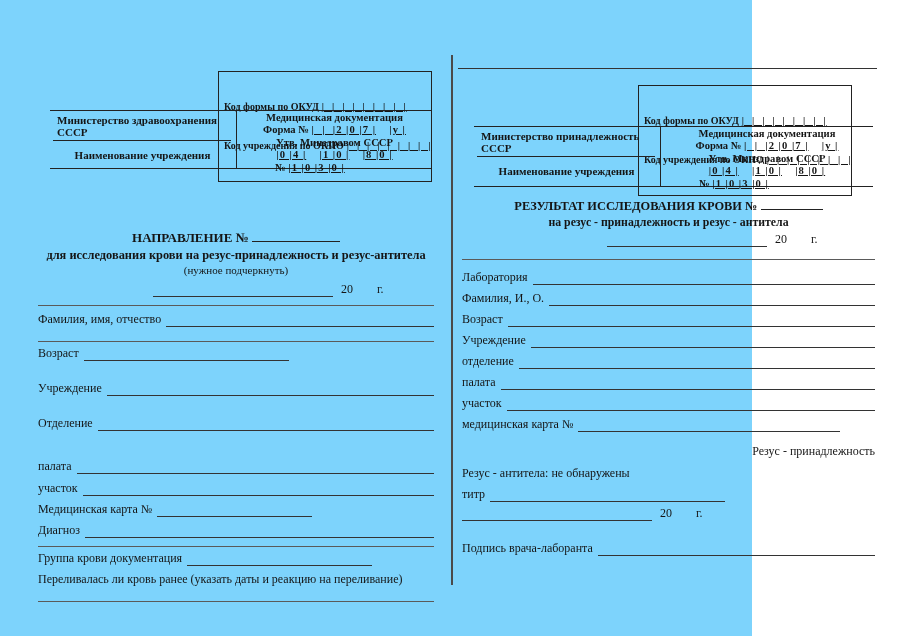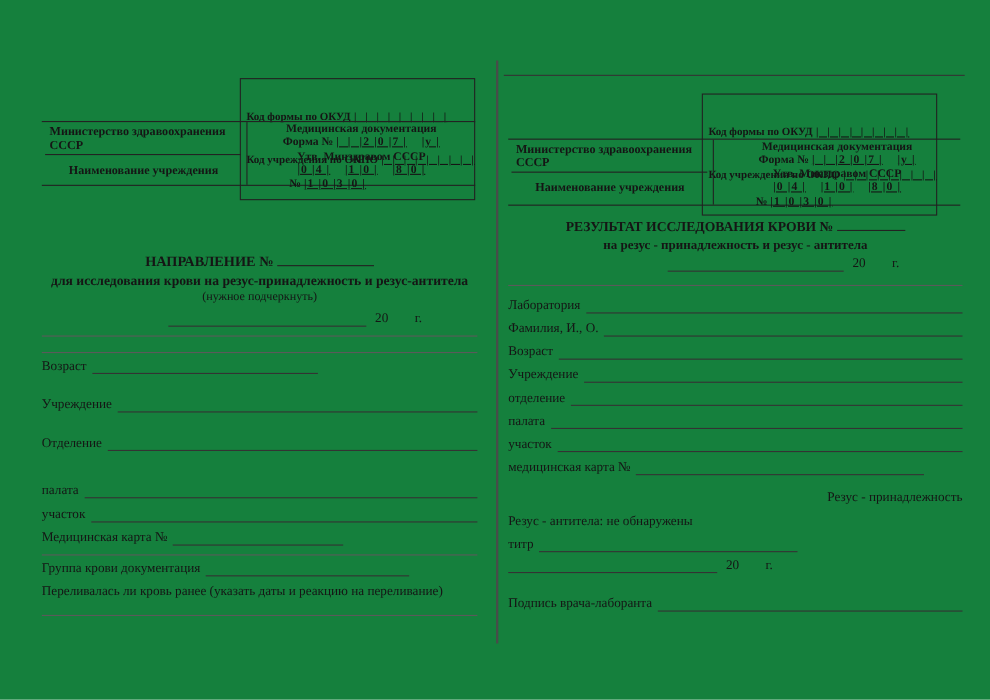--- a/index.html
+++ b/index.html
@@ -1,17 +1,17 @@
 <!DOCTYPE html>
 <html><head>
 <meta charset="utf-8">
 <style>
   html,body{margin:0;padding:0;background:#fff;}
   body{width:900px;height:636px;overflow:hidden;}
-  .sheet{position:relative;width:900px;height:636px;background:#15803d;
+  .sheet{position:relative;width:752px;height:636px;background:#7dd3fc;
          font-family:"Liberation Serif","DejaVu Serif",serif;color:#151515;}
   .page{position:absolute;top:0;}
   .page-left{left:38px;width:396px;}
   .page-right{left:462px;width:413px;}
 
   
   .vdivider{position:absolute;left:451px;top:55px;height:530px;border-left:2px solid #4a4a4a;}
 
   
   .topline{position:absolute;left:-4px;right:-2px;top:68px;border-bottom:1.5px solid #333;}
@@ -20,21 +20,21 @@
   .okud-box{position:absolute;border:1.2px solid #222;font-weight:bold;font-size:10px;
             line-height:13px;padding:2px 4px 3px 5px;white-space:pre;}
   .page-left  .okud-box{left:180px;top:71px;width:203px;}
   .page-right .okud-box{left:176px;top:85px;width:203px;}
   .okud-row{display:flex;}
   .okud-row .lbl{margin-right:3px;}
   .u{text-decoration:underline;white-space:pre;}
   .cells{letter-spacing:1px;}
 
   
-  .hdr{position:absolute;left:0;right:2px;border-top:1.6px solid #222;border-bottom:1.6px solid #222;
+  .hdr{position:absolute;left:12px;right:2px;border-top:1.6px solid #222;border-bottom:1.6px solid #222;
        display:flex;font-weight:bold;}
   .page-left  .hdr{top:110px;height:57px;}
   .page-right .hdr{top:126px;height:59px;}
   .hdr .lcell{width:178px;border-right:1.3px solid #222;padding:2px 5px 0 3px;font-size:11px;}
   .hdr .rcell{flex:1;text-align:center;font-size:10.6px;line-height:12.4px;padding-top:1px;}
   .ministry{border-bottom:1.1px solid #222;padding:1px 0 2px 4px;}
   .org{margin-top:8px;padding-left:1px;text-align:center;}
   .numrow{padding-left:38px;text-align:left;}
 
   
@@ -125,20 +125,24 @@
       <div class="daterow mt6" style="margin-left:115px;">
         <span class="dline" style="width:180px;"></span>
         <span class="sgap"></span>
         <span>20</span>
         <span class="mgap"></span>
         <span>г.</span>
       </div>
 
       <div class="hr mt8"></div>
 
+      <div class="row mt4">
+        <span class="lbl">Фамилия, имя, отчество</span>
+        <span class="line"></span>
+      </div>
 
       <div class="hr mt14"></div>
 
       <div class="row mt2">
         <span class="lbl">Возраст</span>
         <span class="line w205"></span>
       </div>
       <div class="row mt18">
         <span class="lbl">Учреждение</span>
         <span class="line"></span>
@@ -151,20 +155,24 @@
         <span class="lbl">палата</span>
         <span class="line"></span>
       </div>
       <div class="row mt5">
         <span class="lbl">участок</span>
         <span class="line"></span>
       </div>
       <div class="row mt4">
         <span class="lbl">Медицинская карта №</span>
         <span class="line w155"></span>
+      </div>
+      <div class="row mt4">
+        <span class="lbl">Диагноз</span>
+        <span class="line"></span>
       </div>
 
       <div class="hr mt8"></div>
 
       <div class="row mt2">
         <span class="lbl">Группа крови документация</span>
         <span class="line w185"></span>
       </div>
       <div class="row mt4">
         <span class="lbl">Переливалась ли кровь ранее (указать даты и реакцию на переливание)</span>
@@ -184,21 +192,21 @@
       </div>
       <div class="okud-row">
         <span class="lbl">Код учреждения по ОКПО</span>
         <span class="u cells">|  |  |  |  |  |  |  |  |</span>
       </div>
     </div>
 
     <div class="hdr">
       <div class="lcell">
         <div class="ministry">
-          <div>Министерство здравоохранения</div>
+          <div>Министерство принадлежность</div>
           <div style="text-align:left;">СССР</div>
         </div>
         <div class="org">Наименование учреждения</div>
       </div>
       <div class="rcell">
         <div>Медицинская документация</div>
         <div>
           <span>Форма  №</span>
           <span class="u cells">|  |  |2 |0 |7 |</span>
           <span class="sgap"></span>

